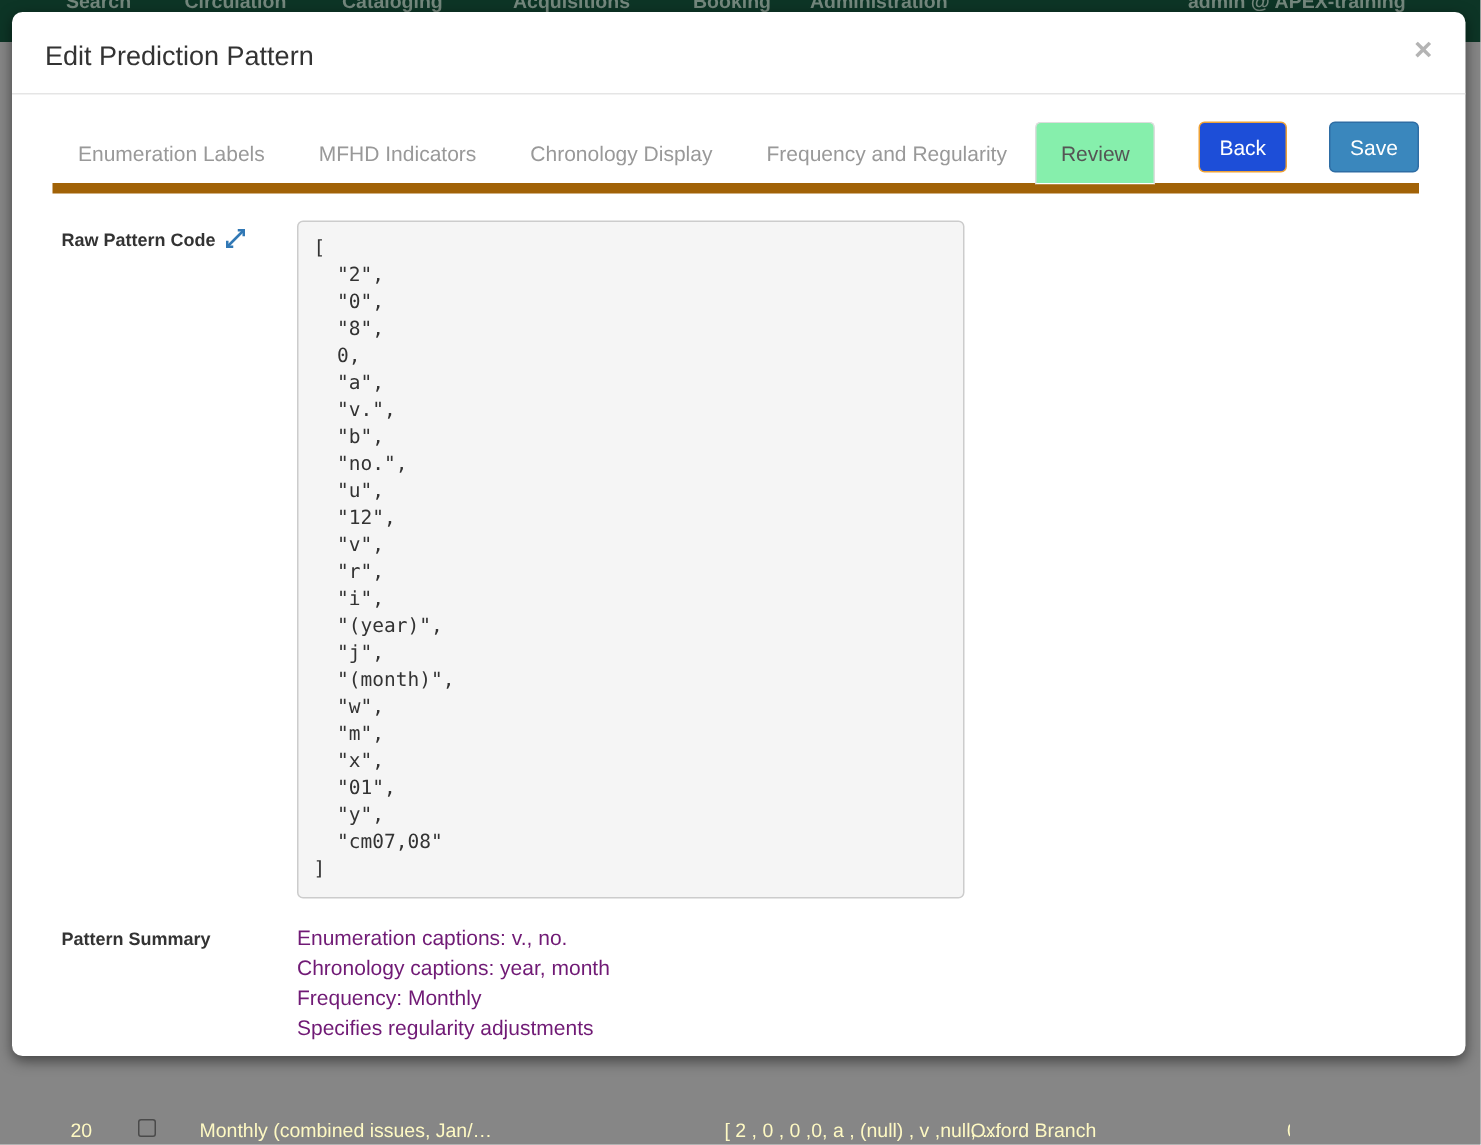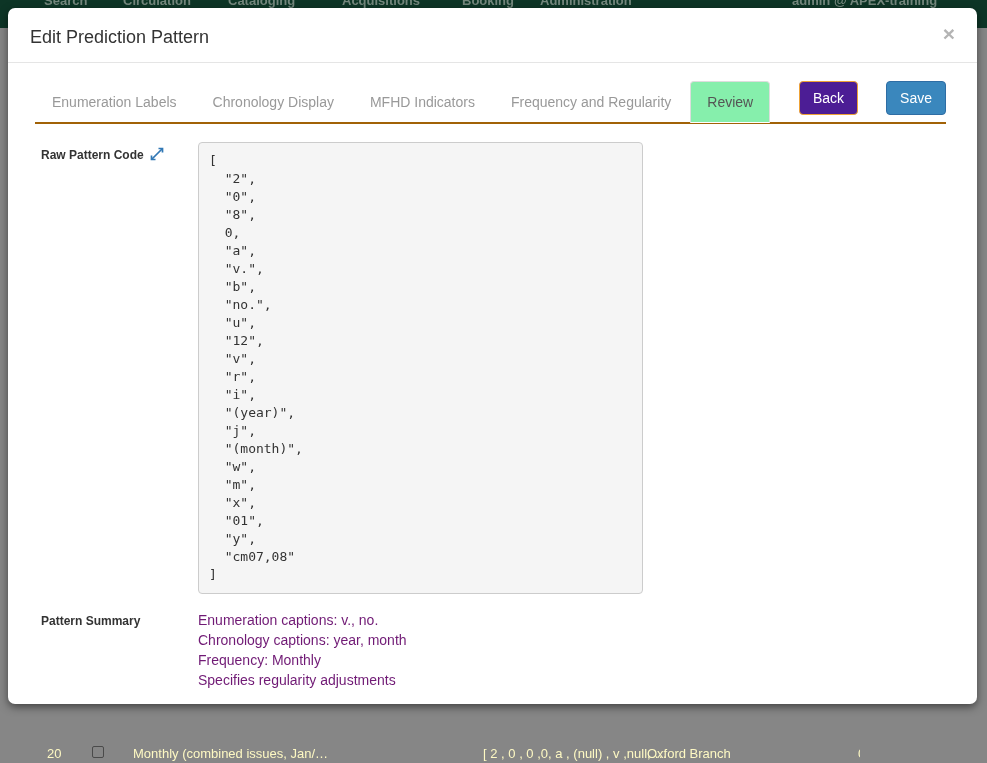--- a/index.html
+++ b/index.html
@@ -42,39 +42,39 @@
   .modal-title{font-size:18px;color:#333;}
   .modal-close{
     position:absolute;right:16px;top:14px;
     font-size:21px;font-weight:bold;color:#b4b4b4;
     background:none;border:none;cursor:pointer;line-height:1;
     font-family:"Liberation Sans", sans-serif;
   }
   
   .tab-bar{
     position:relative;margin:18px 31px 0 27px;
-    border-bottom:2px solid #a16207;
+    border-bottom:7px solid #a16207;
     display:flex;align-items:flex-end;
   }
   .tab{
     padding:10px 16px;margin-right:2px;margin-bottom:-1px;
     font-size:14px;color:#999;cursor:pointer;white-space:nowrap;
     border:1px solid transparent;border-radius:4px 4px 0 0;line-height:20px;
   }
   .tab.active{
     color:#555;background:#86efac;
     border-color:#ddd #ddd #fff #ddd;
   }
   .tab-actions{position:absolute;right:0;top:0;display:flex;gap:8px;}
   .btn{
     font-size:14px;color:#fff;border-radius:4px;cursor:pointer;
     padding:7px 13px;border:1px solid transparent;line-height:18px;
     font-family:"Liberation Sans", sans-serif;
   }
-  .btn-back{background:#4c1d95;border-color:#eea236;}
+  .btn-back{background:#1d4ed8;border-color:#eea236;}
   .btn-save{background:#3a87bd;border-color:#2e6da4;margin-left:20px;}
   
   .form-row{display:flex;padding-left:33px;}
   .row-raw{margin-top:18px;}
   .row-summary{margin-top:14px;}
   .form-label{
     width:157px;flex:none;
     font-size:12px;font-weight:bold;color:#333;line-height:23px;
     padding-top:2px;
   }
@@ -117,22 +117,22 @@
 
 <div class="modal">
 
   <div class="modal-header">
     <span class="modal-title">Edit Prediction Pattern</span>
     <button class="modal-close">×</button>
   </div>
 
   <div class="tab-bar">
     <div class="tab">Enumeration Labels</div>
+    <div class="tab">MFHD Indicators</div>
     <div class="tab">Chronology Display</div>
-    <div class="tab">MFHD Indicators</div>
     <div class="tab">Frequency and Regularity</div>
     <div class="tab active">Review</div>
     <div class="tab-actions">
       <button class="btn btn-back">Back</button>
       <button class="btn btn-save">Save</button>
     </div>
   </div>
 
   <div class="form-row row-raw">
     <div class="form-label">

